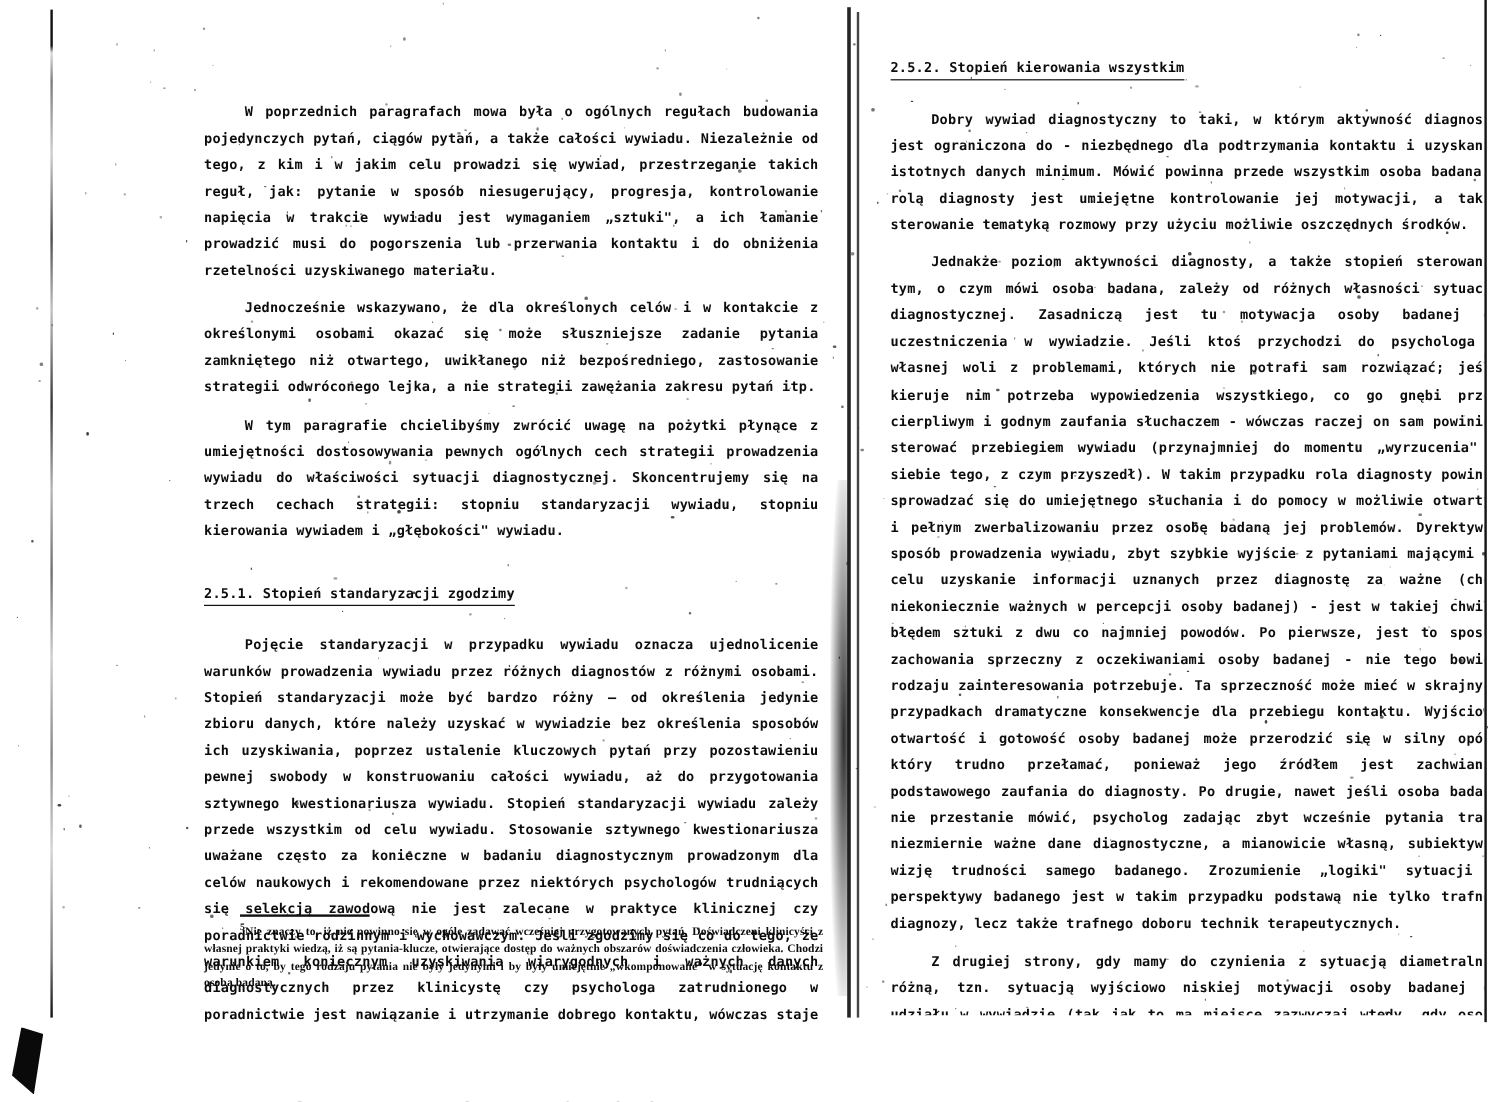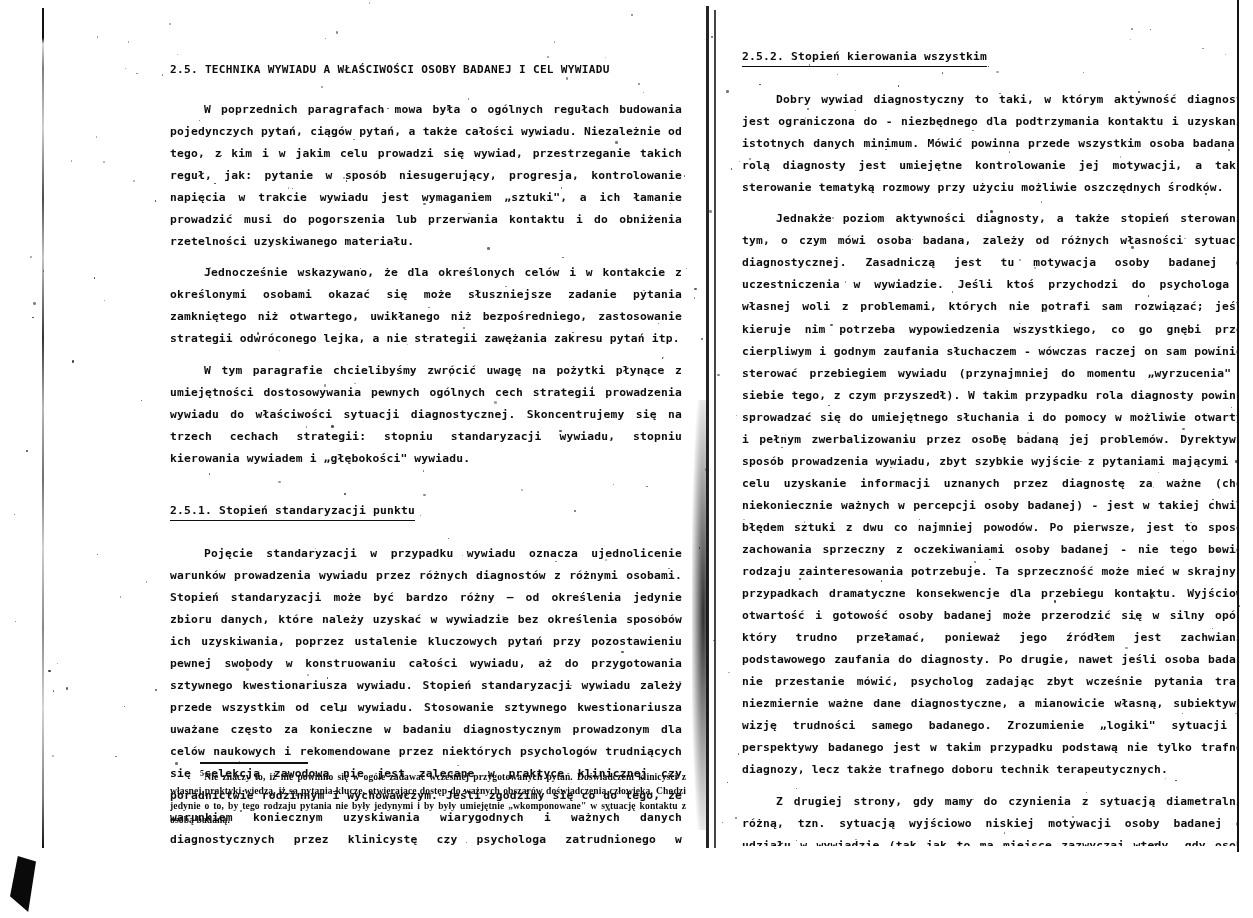--- a/index.html
+++ b/index.html
@@ -213,33 +213,32 @@
     clip-path: polygon(30% 0%, 100% 10%, 70% 100%, 0% 72%);
   }
 </style>
 </head>
 <body>
 
 <div class="page">
 
   <div class="col col-left">
 
-    <h1 class="chapter-head">2.5. TECHNIKA WYWIADU A WŁAŚCIWOŚCI OSOBY BADANEJ I CEL WYWIADU</h1>
 
     <div class="gap-m"></div>
 
     <p class="para">W poprzednich paragrafach mowa była o ogólnych regułach budowania pojedynczych pytań, ciągów pytań, a także całości wywiadu. Niezależnie od tego, z kim i w jakim celu prowadzi się wywiad, przestrzeganie takich reguł, jak: pytanie w sposób niesugerujący, progresja, kontrolowanie napięcia w trakcie wywiadu jest wymaganiem „sztuki", a ich łamanie prowadzić musi do pogorszenia lub przerwania kontaktu i do obniżenia rzetelności uzyskiwanego materiału.</p>
     <div class="gap-s"></div>
     <p class="para">Jednocześnie wskazywano, że dla określonych celów i w kontakcie z określonymi osobami okazać się może słuszniejsze zadanie pytania zamkniętego niż otwartego, uwikłanego niż bezpośredniego, zastosowanie strategii odwróconego lejka, a nie strategii zawężania zakresu pytań itp.</p>
     <div class="gap-s"></div>
     <p class="para">W tym paragrafie chcielibyśmy zwrócić uwagę na pożytki płynące z umiejętności dostosowywania pewnych ogólnych cech strategii prowadzenia wywiadu do właściwości sytuacji diagnostycznej. Skoncentrujemy się na trzech cechach strategii: stopniu standaryzacji wywiadu, stopniu kierowania wywiadem i „głębokości" wywiadu.</p>
 
     <div class="gap-l"></div>
 
-    <h2 class="section-head">2.5.1. Stopień standaryzacji punktu</h2>
+    <h2 class="section-head">2.5.1. Stopień standaryzacji zgodzimy</h2>
 
     <div class="gap-m"></div>
 
     <p class="para"><span>Pojęcie standaryzacji w przypadku wywiadu oznacza ujednolicenie warunków prowadzenia wywiadu przez różnych diagnostów z różnymi osobami. Stopień standaryzacji może być bardzo różny — od określenia jedynie zbioru danych, które należy uzyskać w wywiadzie bez określenia sposobów ich uzyskiwania, poprzez ustalenie kluczowych pytań przy pozostawieniu pewnej swobody w konstruowaniu całości wywiadu, aż do przygotowania sztywnego kwestionariusza wywiadu. Stopień standaryzacji wywiadu zależy przede wszystkim od celu wywiadu. Stosowanie sztywnego kwestionariusza uważane często za konieczne w badaniu diagnostycznym prowadzonym dla celów naukowych i rekomendowane przez niektórych psychologów trudniących się selekcją zawodową nie jest zalecane w praktyce klinicznej czy poradnictwie rodzinnym i wychowawczym. Jeśli zgodzimy się co do tego, że warunkiem koniecznym uzyskiwania wiarygodnych i ważnych danych diagnostycznych przez klinicystę czy psychologa zatrudnionego w poradnictwie jest nawiązanie i utrzymanie dobrego kontaktu, wówczas staje się oczywiste, iż sposób zadawania pytań w tego rodzaju sytuacjach musi być zindywidualizowany</span><sup class="fn">5</sup><span>. Celowe natomiast może się okazać ustalenie standardowego zbioru informacji, które powinny być zebrane w toku wywiadu. Wróćmy do tego wątku w paragrafie poświęconym tematyce wywiadu (3.4).</span></p>
   </div>
 
   <div class="footnote-block">
     <div class="footnote-rule"></div>
     <p class="footnote-text"><sup class="fn">5</sup><span>Nie znaczy to, iż nie powinno się w ogóle zadawać wcześniej przygotowanych pytań. Doświadczeni klinicyści z własnej praktyki wiedzą, iż są pytania-klucze, otwierające dostęp do ważnych obszarów doświadczenia człowieka. Chodzi jedynie o to, by tego rodzaju pytania nie były jedynymi i by były umiejętnie „wkomponowane" w sytuację kontaktu z osobą badaną.</span></p>
   </div>

